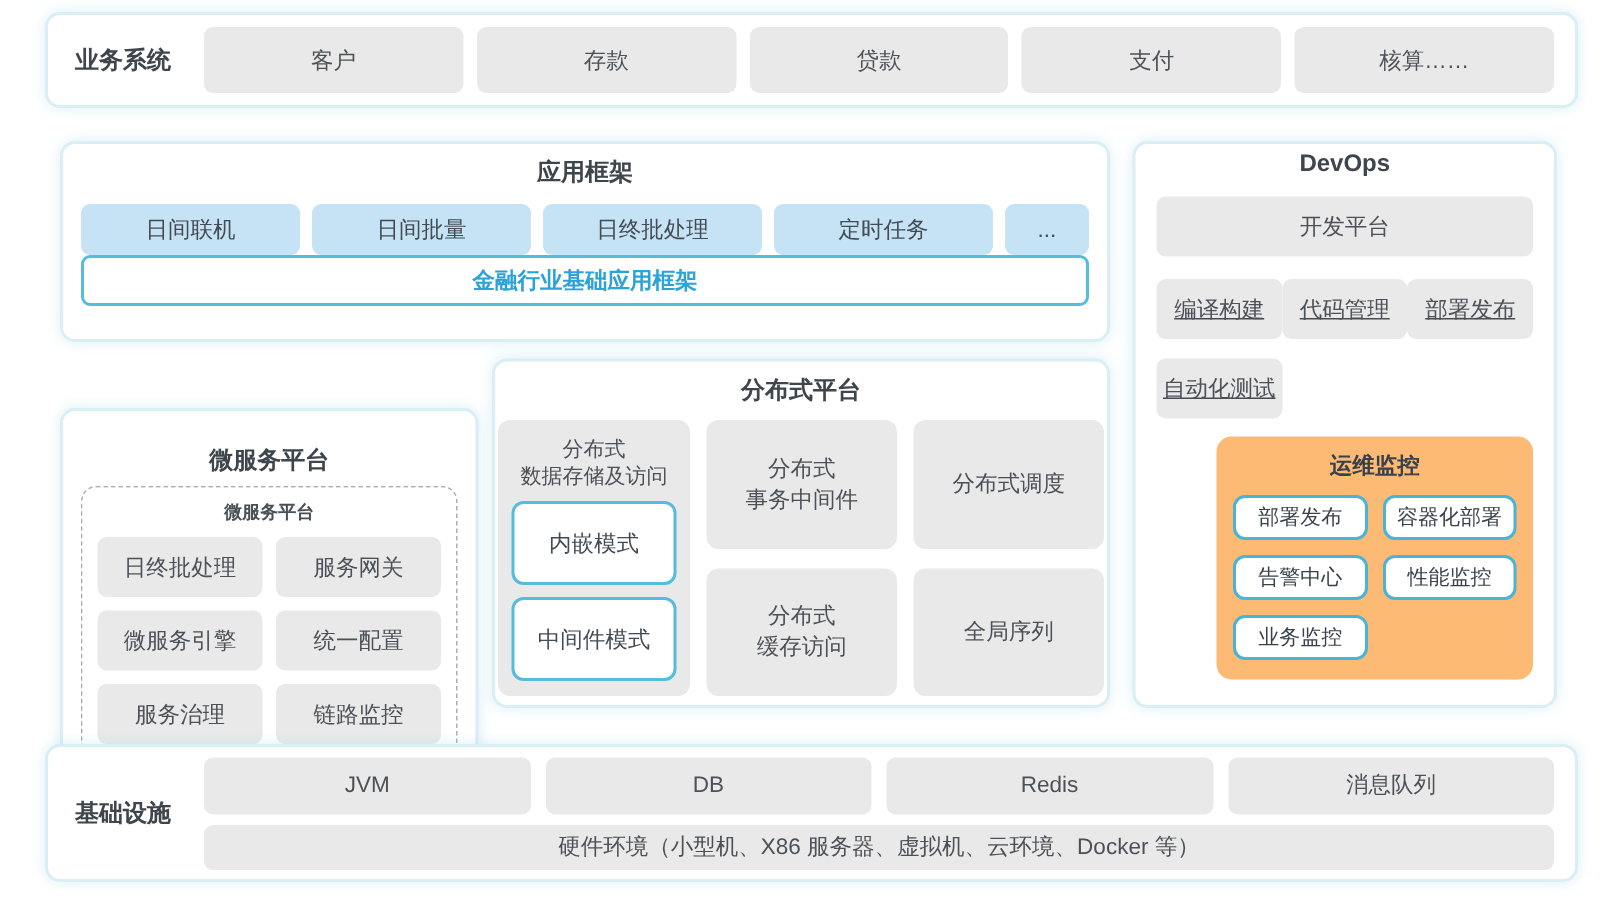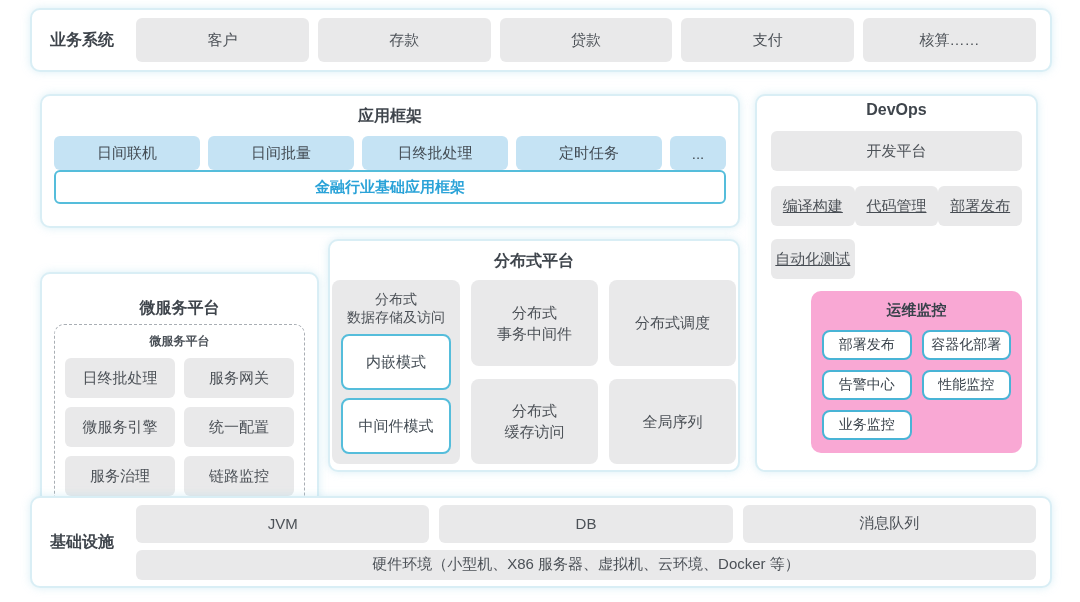--- a/index.html
+++ b/index.html
@@ -48,21 +48,21 @@
             display:flex;align-items:center;justify-content:center;font-size:15px;color:#434c54;box-sizing:border-box;}
   .dp-col{flex:1;display:flex;flex-direction:column;gap:13px;}
   .dp-cell{flex:1;background:#e9e9ea;border-radius:8px;display:flex;align-items:center;justify-content:center;
            font-size:15px;color:#4c5157;text-align:center;white-space:pre-line;line-height:1.4;}
 
   
   #devops{left:755px;top:94px;width:283px;height:378px;padding:4px 14px;}
   .dev-platform{height:40px;margin-top:12px;}
   .dev-grid{display:grid;grid-template-columns:1fr 1fr 1fr;gap:13px 0;margin-top:15px;text-decoration:underline;}
   .dev-grid .chip{height:40px;}
-  .monitor{margin-top:12px;background:#f9a8d4;border-radius:10px;padding:10px 11px 13px;box-sizing:border-box;margin-left:40px;}
+  .monitor{margin-top:12px;background:#fdba74;border-radius:10px;padding:10px 11px 13px;box-sizing:border-box;margin-left:40px;}
   .monitor-title{text-align:center;font-weight:700;font-size:15px;color:#39424b;}
   .mon-grid{display:grid;grid-template-columns:1fr 1fr;gap:10px;margin-top:10px;}
   .mon-chip{height:30px;background:#fff;border:2px solid #49b4d6;border-radius:8px;
             display:flex;align-items:center;justify-content:center;font-size:14px;color:#39424b;box-sizing:border-box;}
 
   
   #infrastructure{left:30px;top:496px;width:1022px;height:92px;display:flex;align-items:center;padding:0 14px 0 18px;}
   .infra-right{flex:1;margin-left:22px;display:flex;flex-direction:column;gap:7px;}
   .infra-row1{display:flex;gap:10px;}
   .infra-row1 .chip{flex:1;height:38px;}
@@ -154,19 +154,20 @@
       </div>
     </div>
   </div>
 
   <div id="infrastructure" class="panel">
     <div class="band-label">基础设施</div>
     <div class="infra-right">
       <div class="infra-row1">
         <div class="chip gray">JVM</div>
         <div class="chip gray">DB</div>
+        <div class="chip gray">Redis</div>
         <div class="chip gray">消息队列</div>
       </div>
       <div class="hardware">硬件环境（小型机、X86 服务器、虚拟机、云环境、Docker 等）</div>
     </div>
   </div>
 
 </div>
 
 </body></html>

